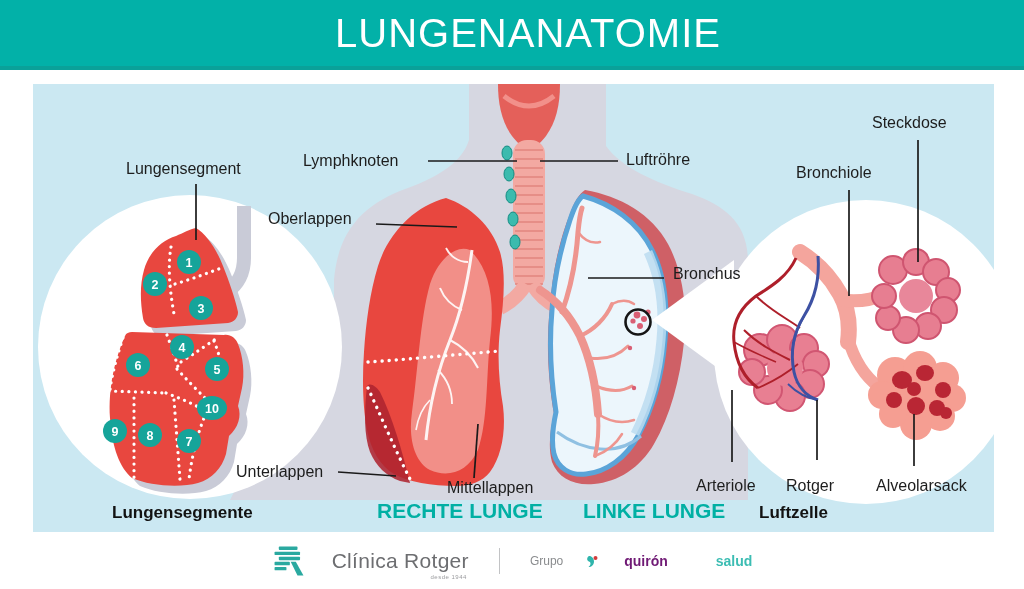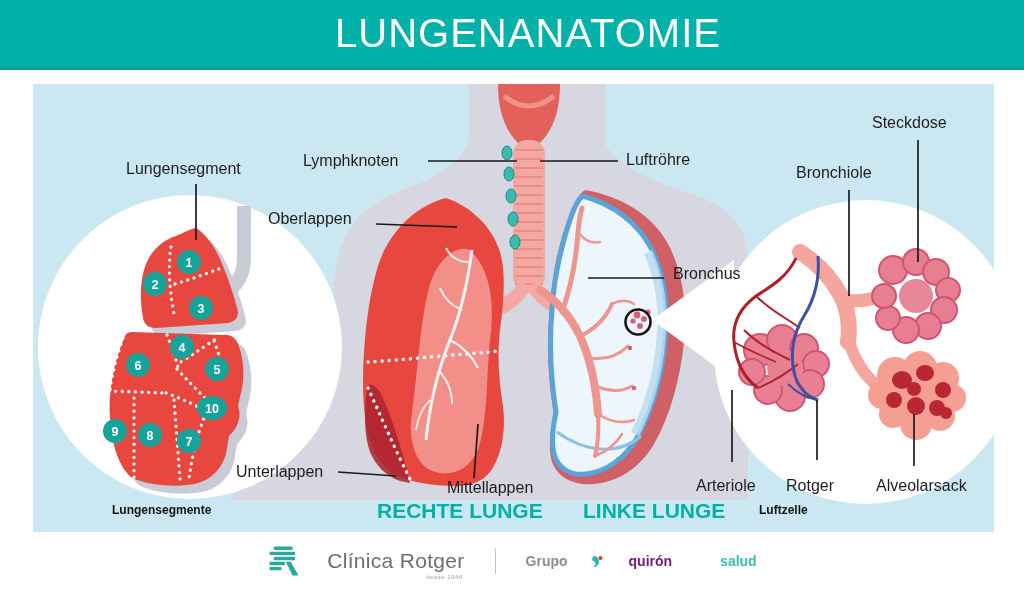--- a/index.html
+++ b/index.html
@@ -12,30 +12,30 @@
     background:#02b1a8;border-bottom:4px solid #0aa199;
   }
   .header .title{
     width:100%;text-align:center;line-height:66px;
     color:#ffffff;font-size:40px;font-weight:normal;letter-spacing:1px;margin-left:16px;
   }
   .artwork{position:absolute;left:0;top:0;}
   .lbl{
     position:absolute;font-size:16px;color:#1d1d1d;white-space:nowrap;
   }
-  .caption{position:absolute;font-size:12px;font-weight:bold;color:#121212;white-space:nowrap;}
+  .caption{position:absolute;font-size:17px;font-weight:bold;color:#121212;white-space:nowrap;}
   .caption.teal{color:#00b0a4;font-size:21px;}
   .footer{
     position:absolute;left:0;top:538px;width:1024px;height:46px;
     display:flex;align-items:center;justify-content:center;gap:26px;
   }
   .clinic-wordmark{position:relative;color:#6d6e71;font-size:21px;letter-spacing:.3px;}
   .clinic-since{position:absolute;right:2px;bottom:-7px;font-size:6px;color:#9a9b9e;letter-spacing:.5px;}
   .footer .divider{width:1px;height:26px;background:#c2c3c5;margin:0 4px;}
-  .group-label{font-size:14px;color:#8a8c8e;margin-right:-4px;align-self:center;font-weight:bold;}
+  .group-label{font-size:12px;color:#8a8c8e;margin-right:-4px;align-self:center;}
   .brand{font-size:14px;}
   .brand .q1{color:#701a75;font-weight:bold;}
   .brand .q2{color:#3cbdb3;font-weight:bold;padding-left:48px;}
 </style>
 </head>
 <body>
 
 <div class="header">
   <div class="title">LUNGENANATOMIE</div>
 </div>

